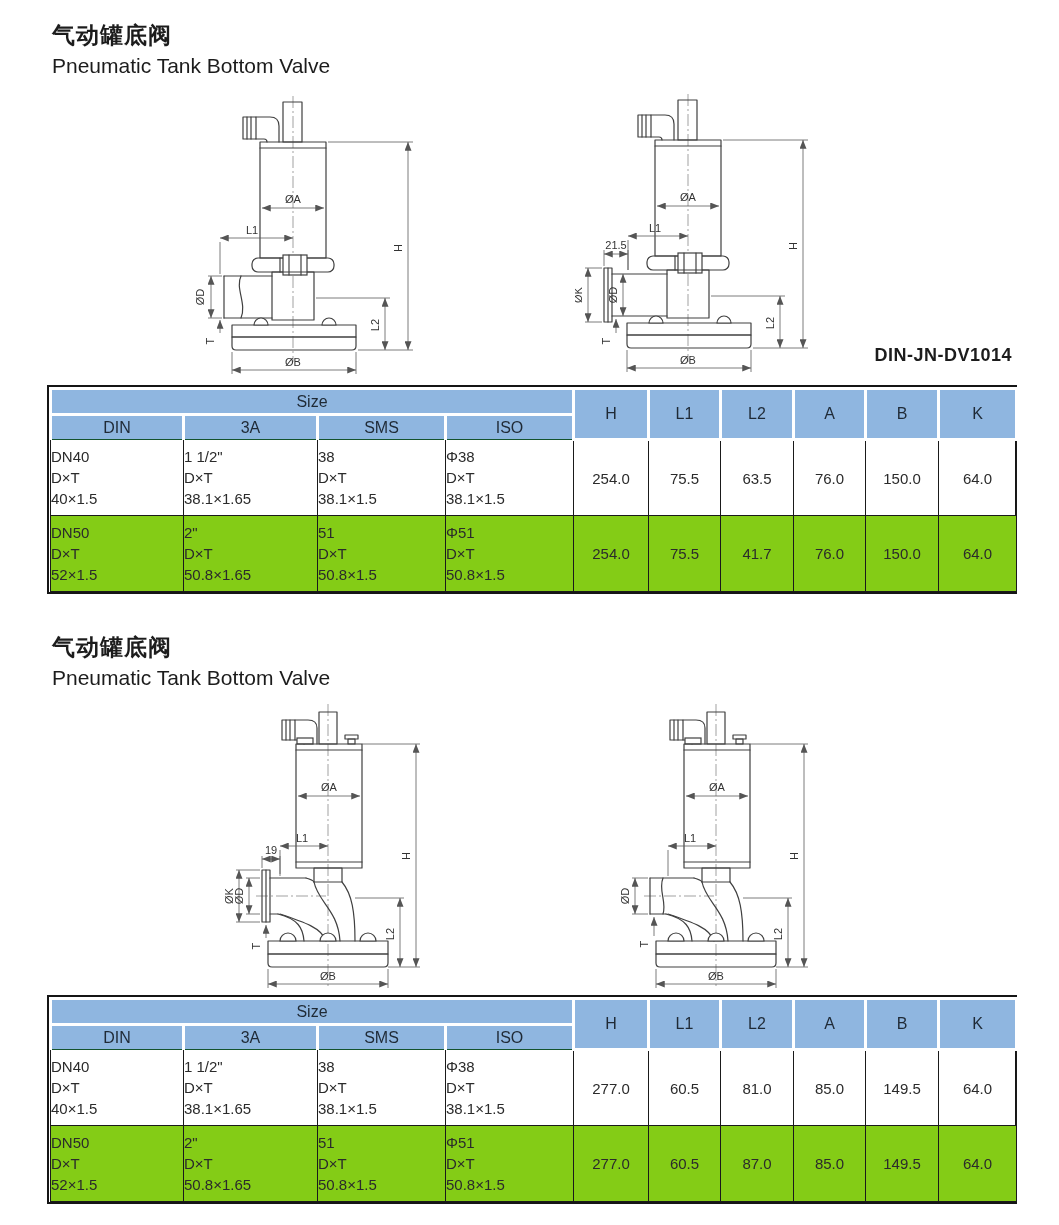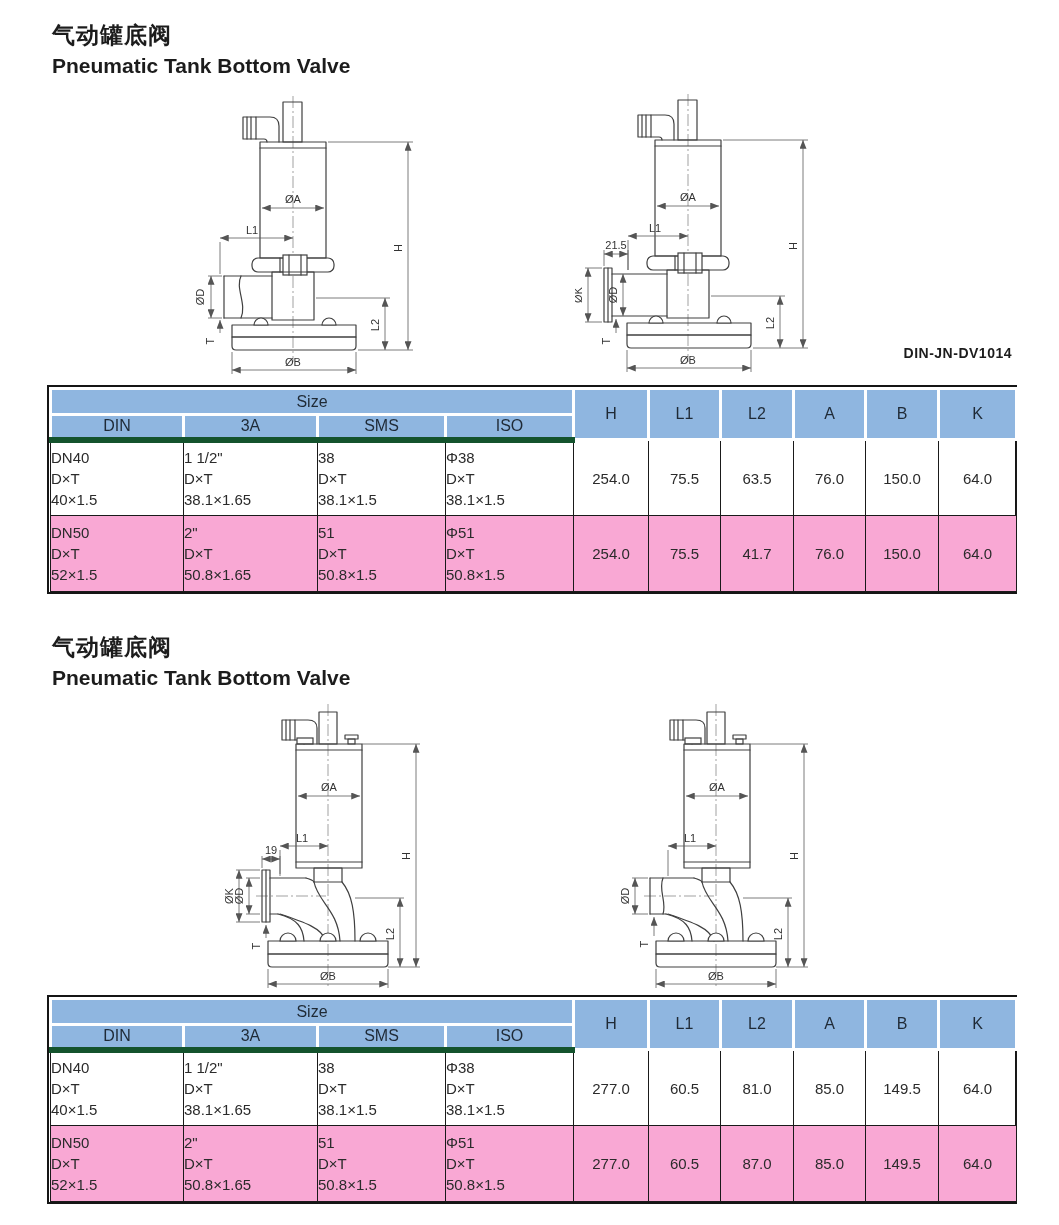--- a/index.html
+++ b/index.html
@@ -1,36 +1,36 @@
 <!DOCTYPE html>
 <html><head>
 <meta charset="utf-8">
 <style>
   html,body { margin:0; padding:0; background:#ffffff; }
   .page { position:relative; width:1025px; height:1225px; background:#fff;
           font-family:"Liberation Sans","DejaVu Sans",sans-serif; color:#1c1c1c; overflow:hidden; }
   .title-zh { position:absolute; left:52px; font-size:23px; font-weight:600; letter-spacing:1px; white-space:nowrap; }
-  .title-en { position:absolute; left:52px; font-size:21px; font-weight:700; white-space:nowrap; }
-  .model { position:absolute; left:712px; width:300px; text-align:right; font-size:14px; font-weight:700; letter-spacing:.5px; }
+  .title-en { position:absolute; left:52px; font-size:21px; font-weight:400; white-space:nowrap; }
+  .model { position:absolute; left:712px; width:300px; text-align:right; font-size:18px; font-weight:700; letter-spacing:.5px; }
   .drw { position:absolute; }
   
   .ln { fill:none; stroke:#404040; stroke-width:1.2; stroke-linejoin:round; stroke-linecap:round; }
   .fw { fill:#ffffff; stroke:#404040; stroke-width:1.2; }
   .dm { fill:none; stroke:#5a5a5a; stroke-width:0.8; }
   .cl { fill:none; stroke:#7a7a7a; stroke-width:0.7; stroke-dasharray:12 3 2 3; }
   .tx { font:11px "Liberation Sans","DejaVu Sans",sans-serif; fill:#333; }
   
   .tblwrap { position:absolute; left:47px; width:966px; border:2px solid #151515; background:#fff; }
   table.t { border-collapse:collapse; width:100%; table-layout:fixed; color:#2b2b2b; }
   table.t th { background:#8fb6e0; font-weight:400; font-size:16px; color:#1f2a36; border:3px solid #fff; padding:0; }
   tr.h1 { height:26px; } tr.h2 { height:25px; }
-  tr.h2 th, th.dimh { border-bottom:6px solid #14532d; }
+  tr.h2 th, th.dimh { border-bottom:1px solid #14532d; }
   table.t td { border:1px solid #1a1a1a; padding:0; }
   tr.r { height:76px; }
-  tr.r2 td { background:#f9a8d4; }
+  tr.r2 td { background:#84cc16; }
   td.size { text-align:left; padding:6px 8px 6px 16px; font-size:15px; line-height:21px; vertical-align:middle;margin-top:44px; }
   td.dim { text-align:center; font-size:15px; }
 </style>
 </head>
 <body>
 
 <svg width="0" height="0" style="position:absolute">
   <defs>
     <marker id="ar" viewBox="0 0 10 8" markerWidth="9" markerHeight="7" refX="10" refY="4" orient="auto-start-reverse" markerUnits="userSpaceOnUse">
       <path d="M0 0 L10 4 L0 8 Z" fill="#555"></path>

